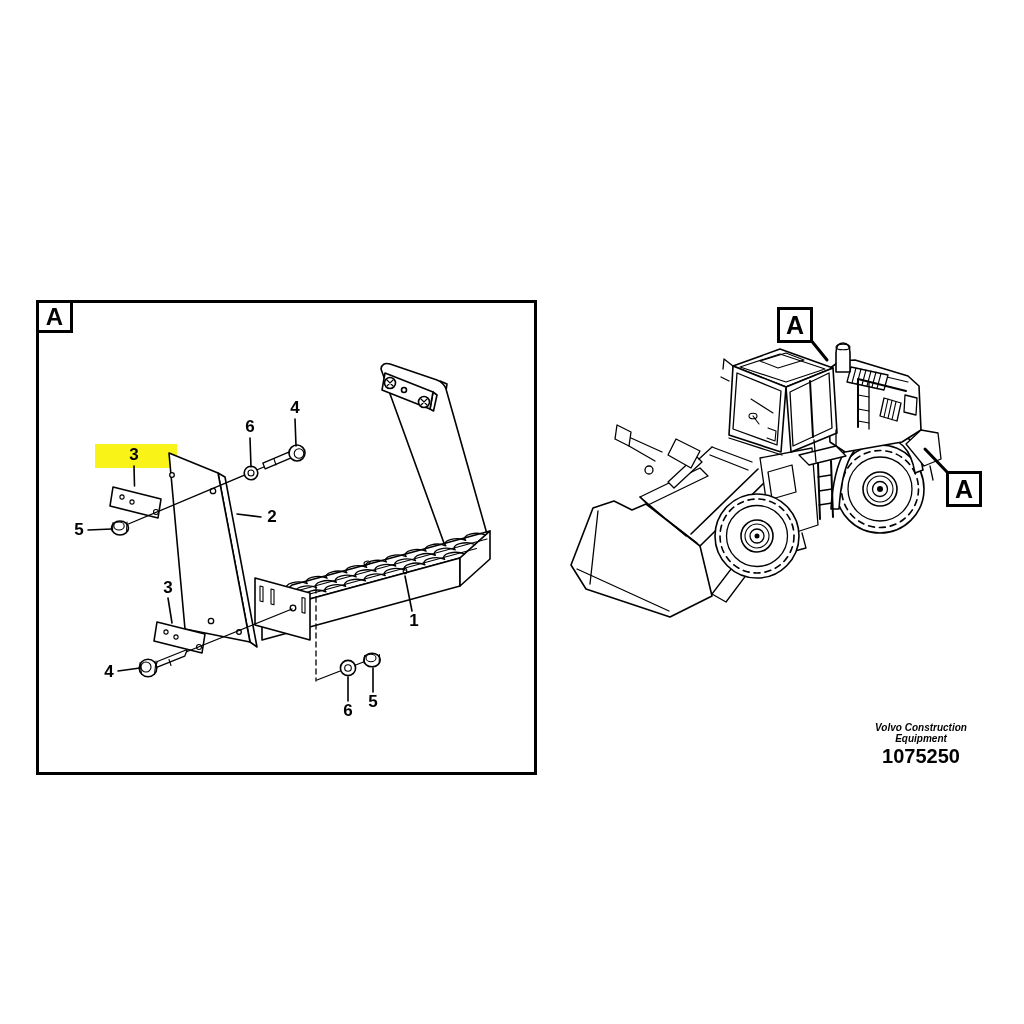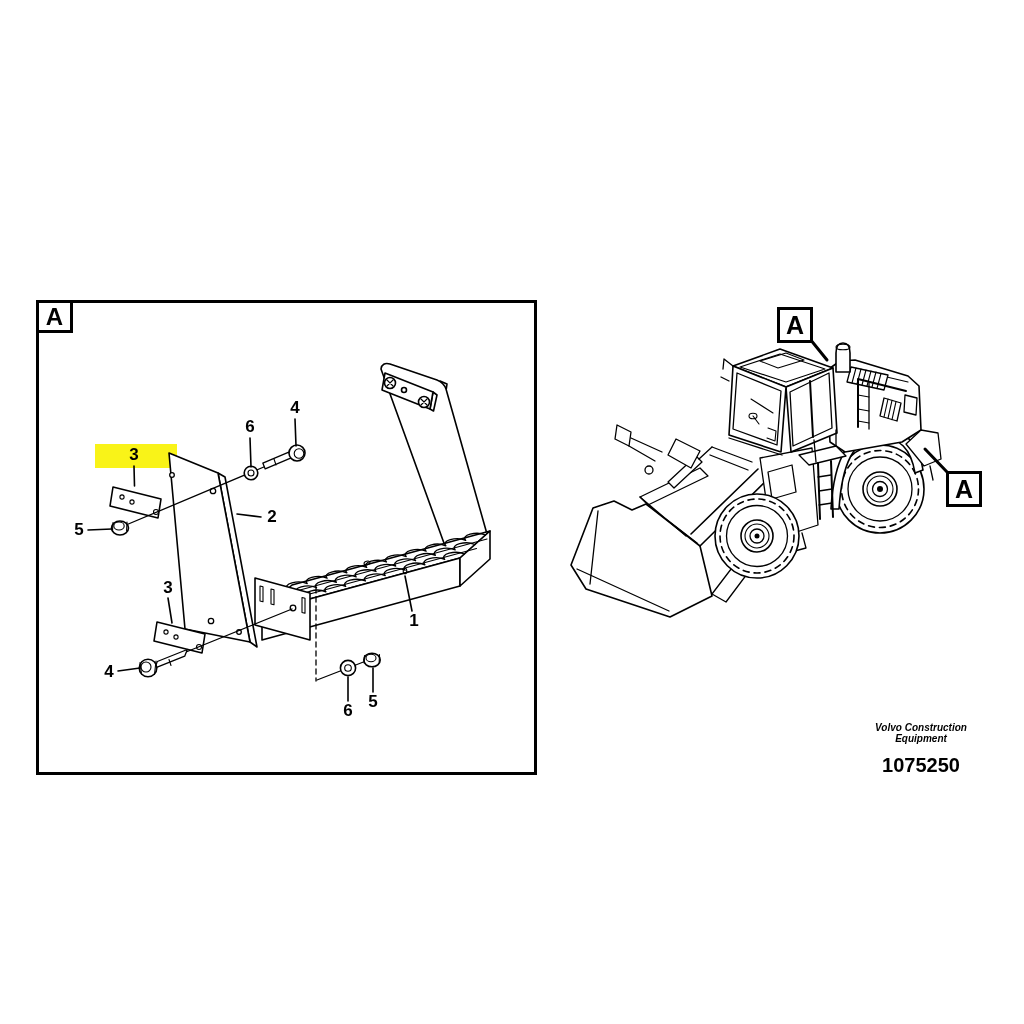--- a/index.html
+++ b/index.html
@@ -9,21 +9,21 @@
   .view-label{position:absolute;display:flex;align-items:center;justify-content:center;
               background:#fff;border:3px solid #000;font-weight:bold;font-size:24px;line-height:1;}
   .vl-panel{left:36px;top:300px;width:31px;height:27px;}
   .vl-top{left:777px;top:307px;width:30px;height:30px;font-size:25px;}
   .vl-right{left:946px;top:471px;width:30px;height:30px;font-size:25px;}
   svg{position:absolute;}
   .callout{position:absolute;width:22px;height:20px;text-align:center;
            font-weight:bold;font-size:17px;line-height:20px;color:#000;}
   .footer{position:absolute;left:856px;top:722px;width:130px;text-align:center;}
   .footer .brand{font-size:10px;font-weight:bold;line-height:11px;font-style:italic;}
-  .footer .pn{font-size:20px;font-weight:bold;line-height:23px;margin-top:10px;}
+  .footer .pn{font-size:20px;font-weight:bold;line-height:23px;margin-top:1px;}
   
   .ln{fill:none;stroke:#000;stroke-width:1.6;stroke-linejoin:round;stroke-linecap:round;}
   .fw{fill:#fff;stroke:#000;stroke-width:1.6;stroke-linejoin:round;stroke-linecap:round;}
   .t1{stroke-width:1.1;} .t2{stroke-width:1.3;} .t3{stroke-width:2;} .t4{stroke-width:3;}
 </style>
 </head>
 <body>
 
 <div class="stage">
 

